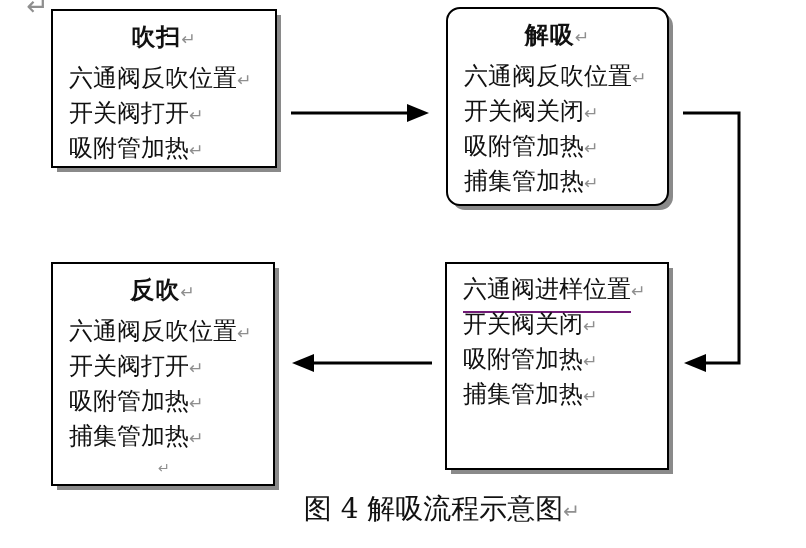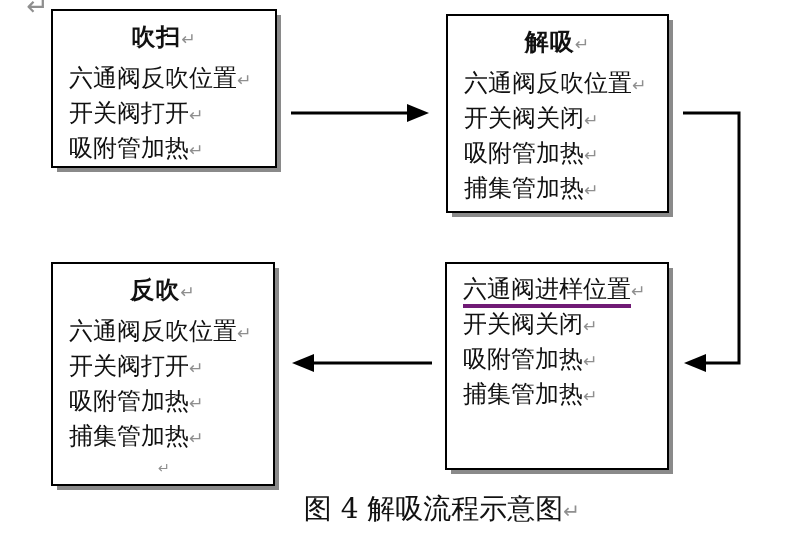--- a/index.html
+++ b/index.html
@@ -21,21 +21,21 @@
     font-family: "DejaVu Sans", "Liberation Sans", sans-serif;
   }
   .flow-box {
     position: absolute;
     box-sizing: border-box;
     background: #ffffff;
     border: 2px solid #000000;
     box-shadow: 5px 5px 0 -1px #8a8a8a;
   }
   #box-purge      { left: 51px;  top: 9px;   width: 226px; height: 159px; }
-  #box-desorption { left: 446px; top: 14px;   width: 223px; height: 199px; }
+  #box-desorption { left: 446px; top: 7px;   width: 223px; height: 199px; border-radius: 14px; }
   #box-backflush  { left: 51px;  top: 262px; width: 224px; height: 224px; }
   #box-injection  { left: 445px; top: 262px; width: 224px; height: 208px; }
   .box-title {
     margin-top: 12px;
     text-align: center;
     font-weight: bold;
     font-size: 24px;
     line-height: 28px;
     letter-spacing: 1px;
   }
@@ -45,22 +45,22 @@
     line-height: 33px;
     white-space: nowrap;
   }
   .cr {
     color: #8f8f8f;
     font-size: 0.72em;
     font-weight: normal;
     font-family: "DejaVu Sans", "Liberation Sans", sans-serif;
   }
   .u-blue {
-    border-bottom: 4px solid #701a75;
-    padding-bottom: 1px;
+    border-bottom: 2px solid #701a75;
+    padding-bottom: 8px;
   }
   .empty-mark-line {
     text-align: center;
     margin-left: -10px;
     line-height: 22px;
     font-size: 20px;
   }
   .arrow-layer {
     position: absolute;
     left: 0; top: 0;

